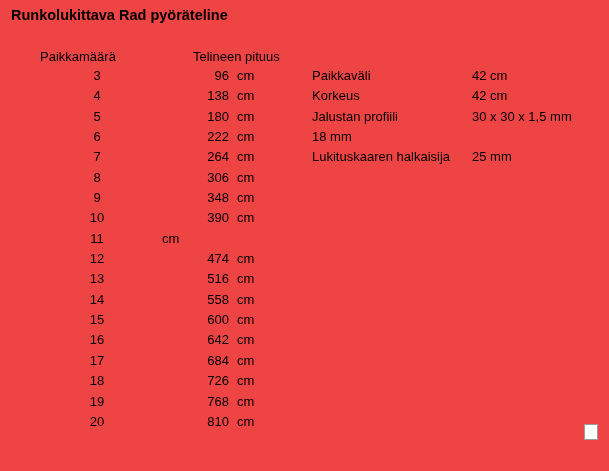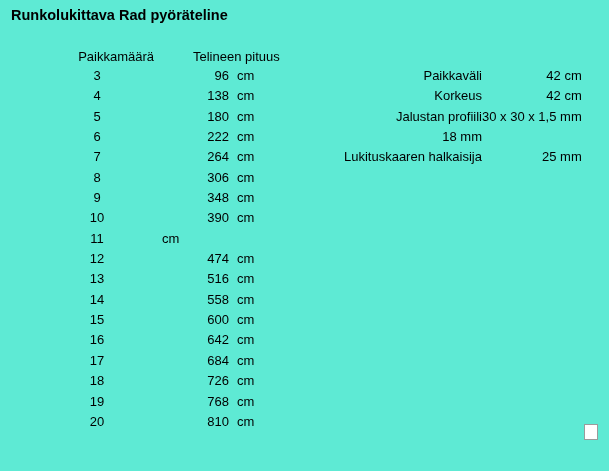--- a/index.html
+++ b/index.html
@@ -1,48 +1,48 @@
 <!DOCTYPE html>
 <html><head>
 <meta charset="utf-8">
 <style>
   html, body { margin: 0; padding: 0; }
   .page {
     position: relative;
     width: 609px;
     height: 471px;
-    background: #5eead4;
+    background: #ef4444;
     font-family: "Liberation Sans", sans-serif;
     font-size: 13px;
     color: #000000;
     overflow: hidden;
   }
   .title {
     position: absolute;
     left: 11px;
     top: 7px;
     margin: 0;
     font-size: 14.5px;
     font-weight: bold;
     color: #000000;
   }
   .col-header { position: absolute; top: 47px; height: 20px; line-height: 20px; }
-  .places-header { left: 40px; width: 114px; text-align: right; }
+  .places-header { left: 40px; width: 114px; text-align: left; }
   .length-header { left: 193px; }
   .table-rows { position: absolute; left: 40px; top: 66px; }
   .row {
     display: grid;
     grid-template-columns: 114px 75px 36px;
     height: 20.35px;
     line-height: 20.35px;
   }
   .c1 { text-align: center; }
   .c2 { text-align: right; }
   .c3 { text-align: left; padding-left: 8px; }
-  .specs { position: absolute; left: 322px; top: 66px; text-align: right; }
+  .specs { position: absolute; left: 312px; top: 66px; }
   .spec-row {
     display: grid;
     grid-template-columns: 160px auto;
     height: 20.35px;
     line-height: 20.35px;
   }
   .square {
     position: absolute;
     left: 584px;
     top: 424px;

